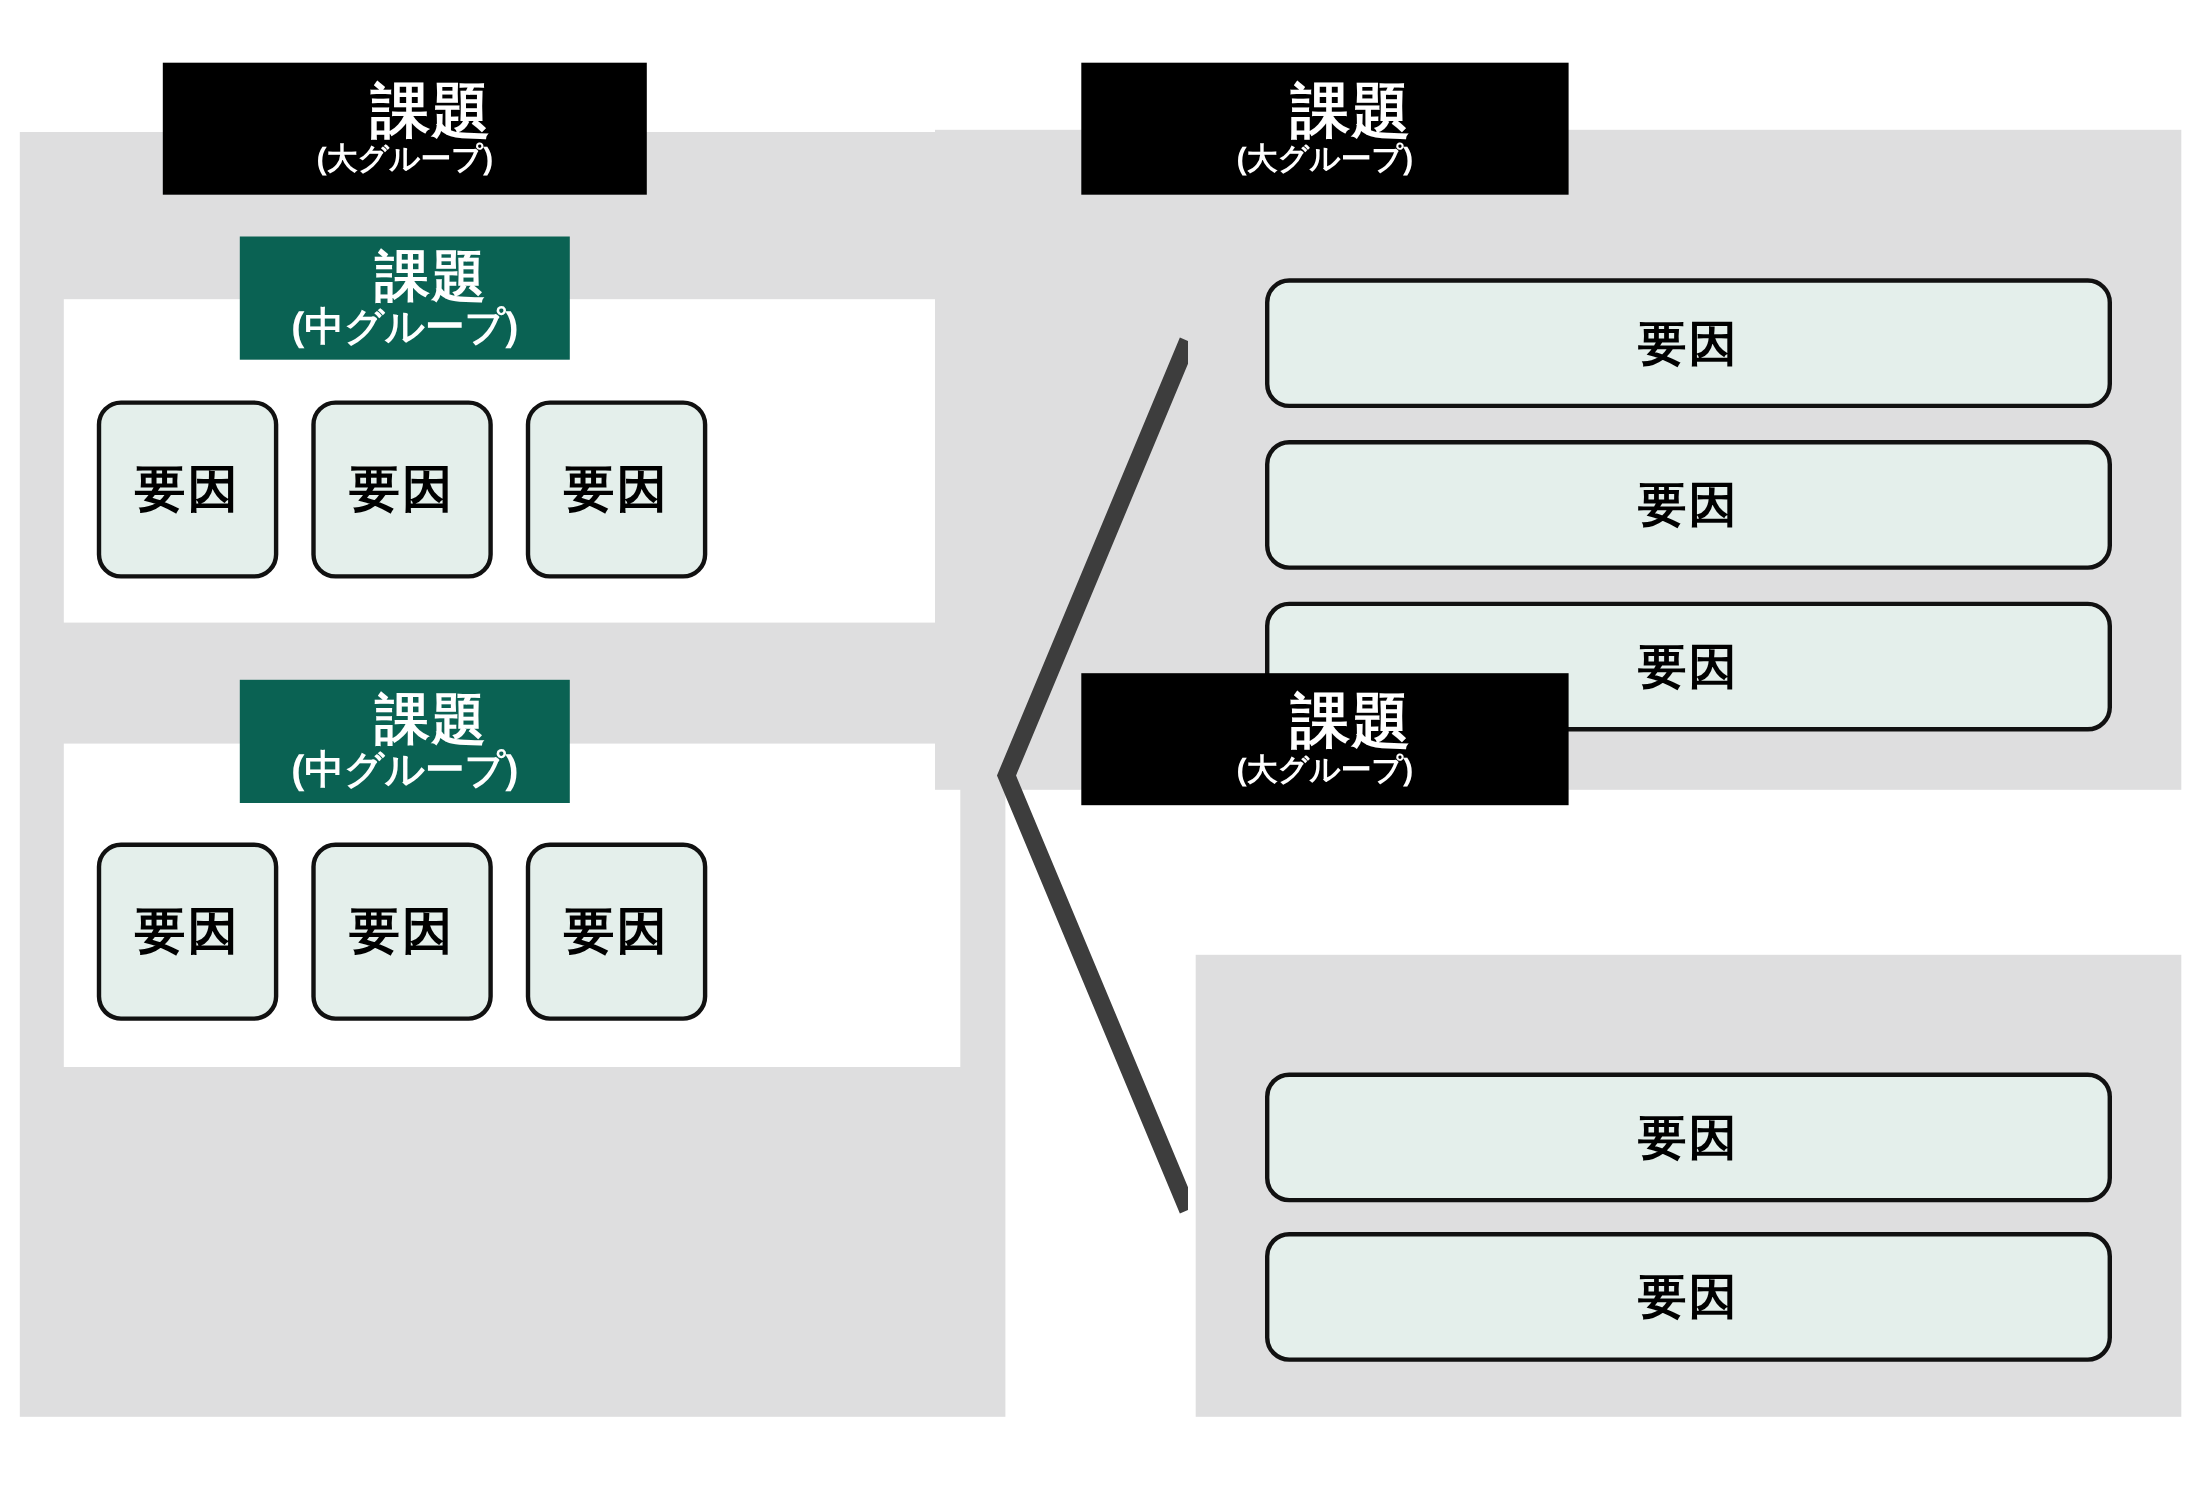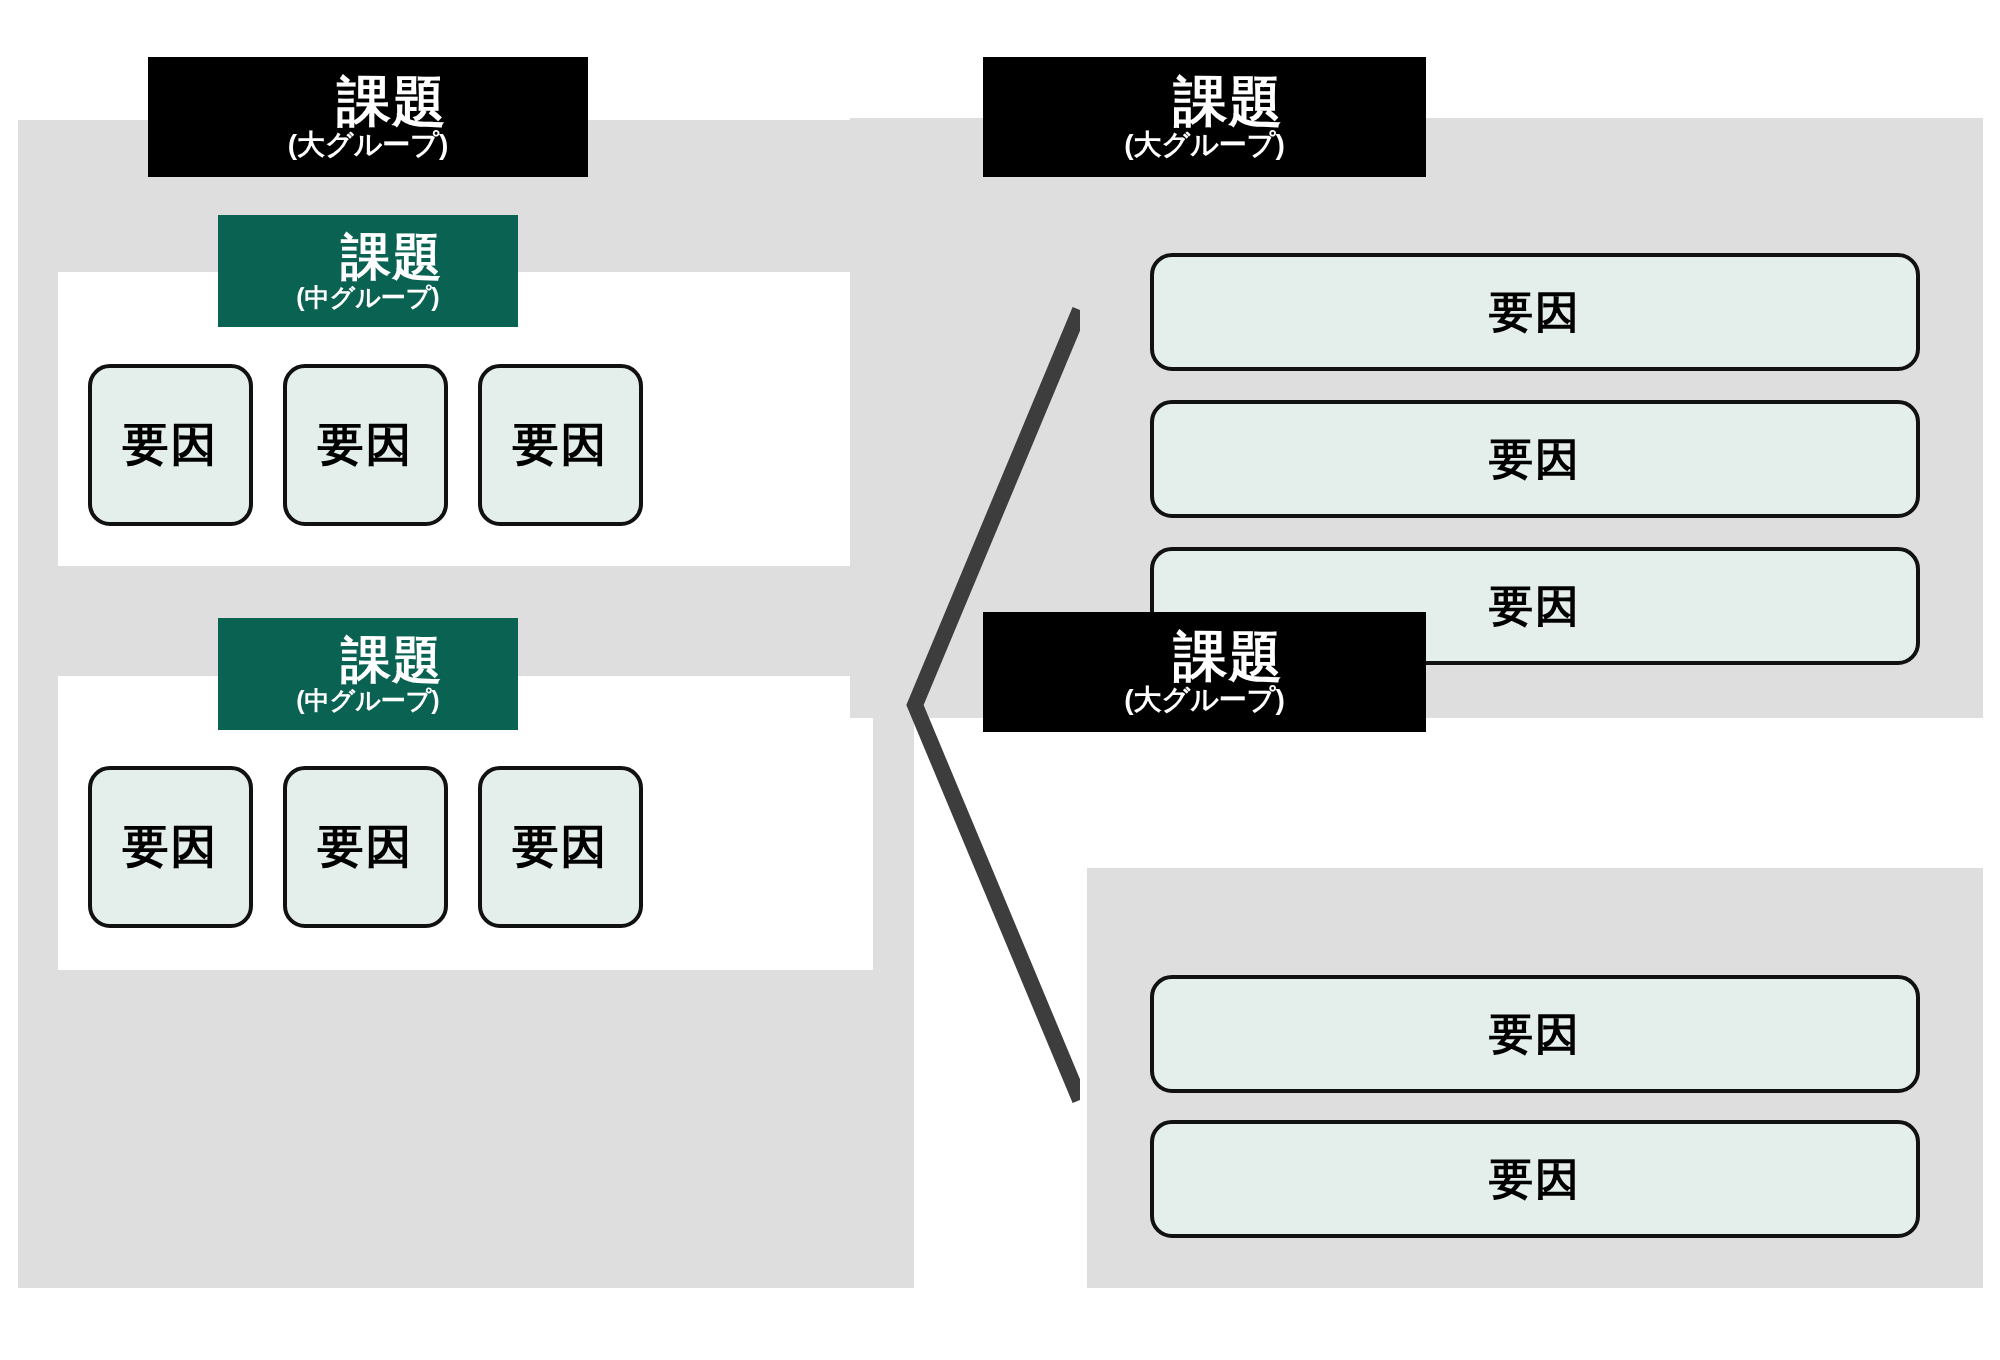--- a/index.html
+++ b/index.html
@@ -49,21 +49,21 @@
   .hdr .l2 {
     font-size: 28px;
     letter-spacing: 0px;
     display: block;
     margin-top: 2px;
   }
   .hdr-black { background: #000000; }
   .hdr-green { background: #0a6253; }
 
   .hdr-green .l1 { font-size: 50px; }
-  .hdr-green .l2 { font-size: 25px; text-align: right; }
+  .hdr-green .l2 { font-size: 36px; text-align: right; }
 
   
   .chip {
     position: absolute;
     background: #e4efeb;
     border: 4px solid #111111;
     border-radius: 22px;
     display: flex;
     align-items: center;
     justify-content: center;

